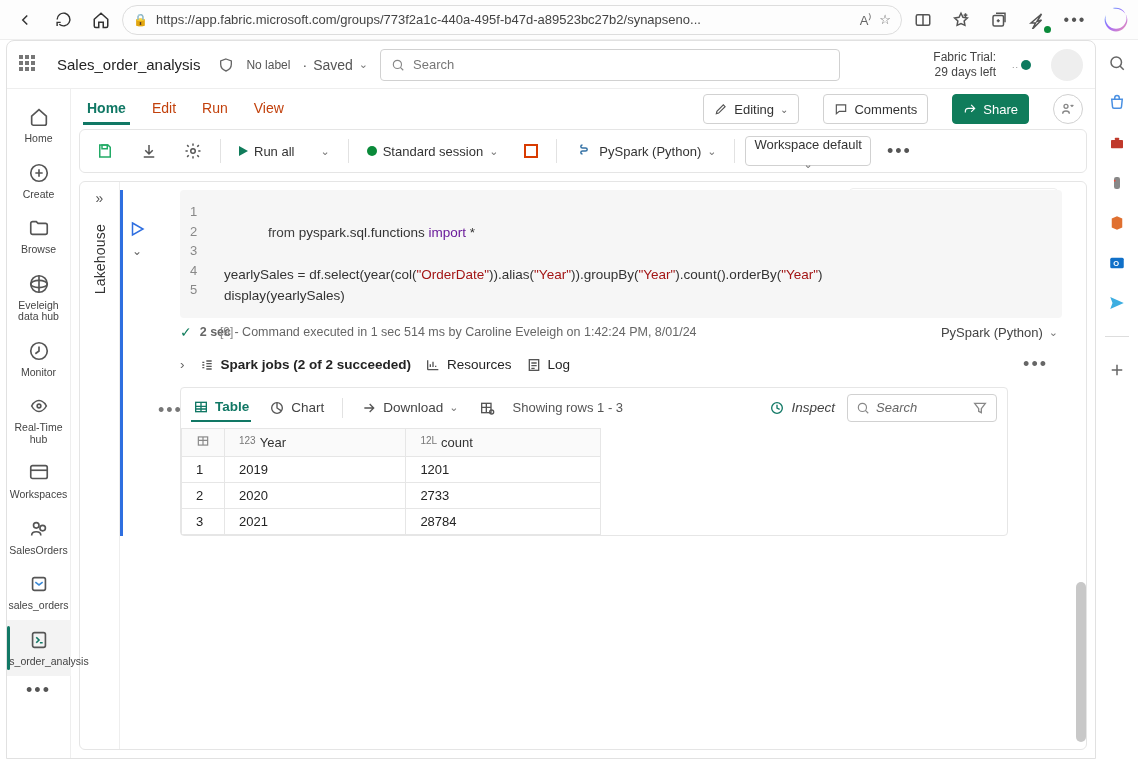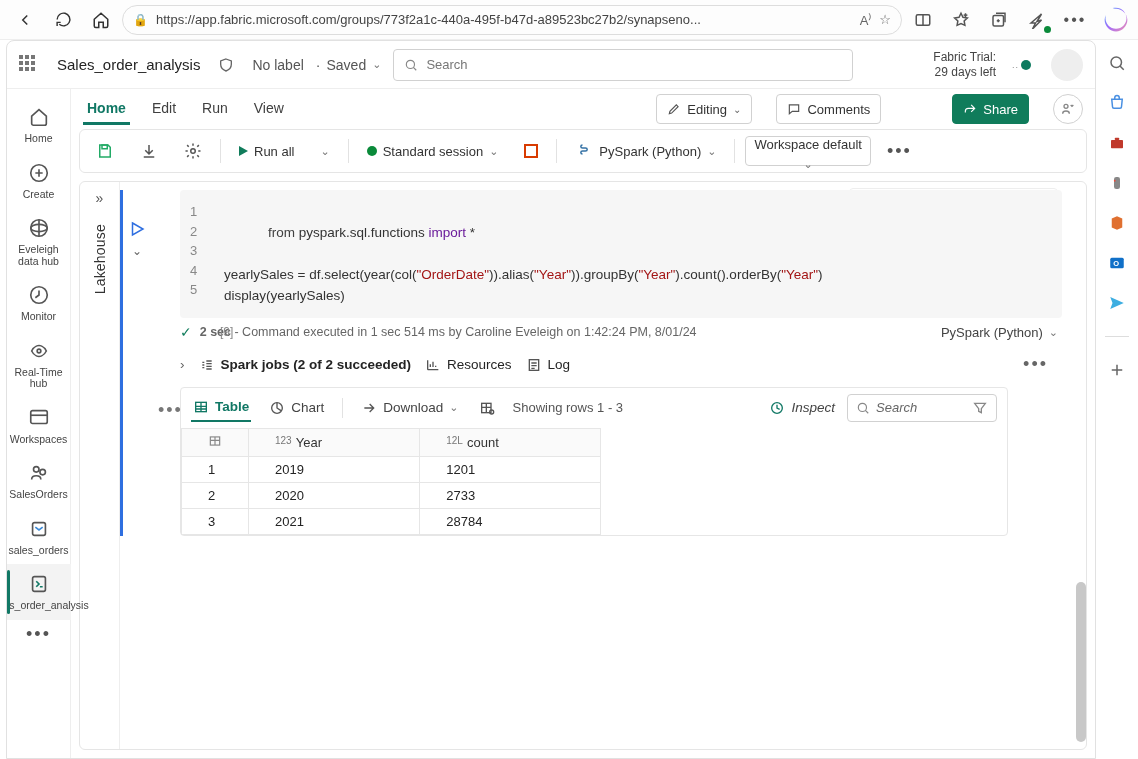--- a/index.html
+++ b/index.html
@@ -16,46 +16,46 @@
   
   .app-frame { position:absolute; top:40px; left:6px; right:42px; bottom:0; border:1px solid #e1e1e1; border-radius:8px 8px 0 0; background:#fff; display:flex; flex-direction:column; overflow:hidden; }
   .right-rail { position:absolute; top:40px; right:0; width:42px; bottom:0; display:flex; flex-direction:column; align-items:center; padding-top:12px; gap:18px; background:#fff; }
   .right-rail .ricon { width:22px; height:22px; display:flex; align-items:center; justify-content:center; color:#666; }
 
   
   .app-top { height:48px; display:flex; align-items:center; padding:0 12px; gap:12px; border-bottom:1px solid #eee; }
   .waffle { width:20px; height:20px; display:grid; grid-template-columns:repeat(3,4px); grid-template-rows:repeat(3,4px); gap:2px; }
   .waffle span { background:#777; }
   .notebook-name { font-size:15px; padding:4px 6px; border-radius:4px; }
-  .no-label { display:flex; align-items:center; gap:18px; color:#555; font-size:14px; }
+  .no-label { display:flex; align-items:center; gap:12px; color:#555; font-size:12px; }
   .shield { width:16px; height:16px; }
   .saved { color:#555; font-size:14px; display:flex; align-items:center; gap:6px; }
   .search-box { flex:1; height:32px; border:1px solid #d1d1d1; border-radius:4px; background:#fff; display:flex; align-items:center; padding:0 10px; color:#777; gap:8px; max-width:460px; }
   .trial { text-align:right; font-size:12px; color:#444; line-height:1.2; margin-left:auto; }
   .avatar { width:32px; height:32px; border-radius:50%; background:#eee; margin-left:8px; }
 
   
   .app-body { flex:1; display:flex; overflow:hidden; }
   .leftnav { width:64px; min-width:64px; background:#fff; border-right:1px solid #eee; display:flex; flex-direction:column; align-items:center; padding-top:8px; }
   .nav-item { width:64px; display:flex; flex-direction:column; align-items:center; padding:8px 2px; font-size:10.5px; color:#444; text-align:center; gap:4px; line-height:1.1; position:relative; }
   .nav-item.active { background:#f3f3f3; }
   .nav-item.active::before { content:""; position:absolute; left:0; top:6px; bottom:6px; width:3px; background:#117865; border-radius:2px; }
   .nav-icon { width:24px; height:24px; display:flex; align-items:center; justify-content:center; color:#555; }
   .nav-icon svg { width:22px; height:22px; }
   .more-dots { margin-top:4px; font-size:18px; letter-spacing:2px; color:#555; }
 
   .main { flex:1; display:flex; flex-direction:column; overflow:hidden; }
 
   
   .ribbon-row { height:40px; display:flex; align-items:center; padding:0 12px; gap:18px; }
-  .tab { font-size:14px; color:#404040; padding:6px 4px; border-bottom:2px solid transparent; }
+  .tab { font-size:14px; color:#c2410c; padding:6px 4px; border-bottom:2px solid transparent; }
   .tab.active { color:#117865; border-bottom:3px solid #117865; font-weight:600; }
   .ribbon-right { margin-left:auto; display:flex; align-items:center; gap:24px; }
   .btn { height:30px; border:1px solid #d1d1d1; border-radius:4px; background:#fff; padding:0 10px; display:flex; align-items:center; gap:6px; font-size:13px; color:#333; }
-  .btn.green { background:#107c5b; border-color:#107c5b; color:#fff;margin-left:47px; }
+  .btn.green { background:#107c5b; border-color:#107c5b; color:#fff; }
   .btn .chev { font-size:10px; color:#666; }
   .circle-btn { width:30px; height:30px; border:1px solid #d1d1d1; border-radius:50%; display:flex; align-items:center; justify-content:center; color:#666; }
 
   
   .toolbar { height:44px; margin:0 8px; border:1px solid #e5e5e5; border-radius:6px; display:flex; align-items:center; padding:0 8px; gap:10px; }
   .divider { width:1px; height:24px; background:#e2e2e2; }
   .tb-btn { height:30px; padding:0 8px; display:flex; align-items:center; gap:6px; color:#333; font-size:13px; border-radius:4px; }
   .tb-icon { width:18px; height:18px; display:inline-flex; align-items:center; justify-content:center; color:#555; }
   .run-tri { width:0; height:0; border-left:9px solid #107c5b; border-top:5px solid transparent; border-bottom:5px solid transparent; display:inline-block; }
   .session-dot { width:10px; height:10px; border-radius:50%; background:#0a8a3a; display:inline-block; }
@@ -104,21 +104,21 @@
   .out-tabs { display:flex; align-items:center; height:40px; padding:0 10px; gap:16px; border-bottom:1px solid transparent; }
   .ot { display:flex; align-items:center; gap:6px; font-size:13.5px; color:#444; padding:5px 2px; }
   .ot.active { color:#117865; border-bottom:2px solid #117865; font-weight:600; }
   .ot .oicon { width:16px; height:16px; }
   .out-status { color:#555; }
   .out-right { margin-left:auto; display:flex; align-items:center; gap:10px;font-style:italic; }
   .out-search { height:28px; border:1px solid #d1d1d1; border-radius:4px; display:flex; align-items:center; padding:0 8px; gap:6px; color:#666; width:150px; }
   .filter-icon { width:16px; height:16px; color:#666; }
 
   table.data { border-collapse:collapse; width:auto; font-size:13px; }
-  table.data th, table.data td { border:1px solid #e6e6e6; padding:5px 26px; text-align:left; background:#fff; }
+  table.data th, table.data td { border:1px solid #e6e6e6; padding:5px 14px; text-align:left; background:#fff; }
   table.data th { background:#fafafa; font-weight:400; color:#333; }
   .col-type { font-size:10px; color:#777; margin-right:4px; vertical-align:top; }
   .row-idx-head { width:28px; text-align:center; }
   .idx-icon { width:14px; height:14px; display:inline-block; }
 
   .scrollbar-fake { position:absolute; right:0; top:400px; width:10px; height:160px; background:#c8c8c8; border-radius:5px; }
 </style>
 </head>
 <body>
 
@@ -290,20 +290,28 @@
         <span>Home</span>
       </div>
       <div class="nav-item">
         <div class="nav-icon">
             <svg viewBox="0 0 24 24" fill="none" stroke="#555" stroke-width="1.8">
               <circle cx="12" cy="12" r="9"></circle>
               <path d="M12 8v8M8 12h8"></path>
             </svg>
           </div>
         <span>Create</span>
+      </div>
+      <div class="nav-item">
+        <div class="nav-icon">
+            <svg viewBox="0 0 24 24" fill="none" stroke="#555" stroke-width="1.8">
+              <path d="M3 7a2 2 0 0 1 2-2h4l2 2h8a2 2 0 0 1 2 2v8a2 2 0 0 1-2 2H5a2 2 0 0 1-2-2z"></path>
+            </svg>
+          </div>
+        <span>Browse</span>
       </div>
       <div class="nav-item">
         <div class="nav-icon">
             <svg viewBox="0 0 24 24" fill="none" stroke="#555" stroke-width="1.8">
               <circle cx="12" cy="12" r="9"></circle>
               <ellipse cx="12" cy="12" rx="9" ry="4"></ellipse>
               <path d="M12 3v18"></path>
             </svg>
           </div>
         <span>Eveleigh data hub</span>

